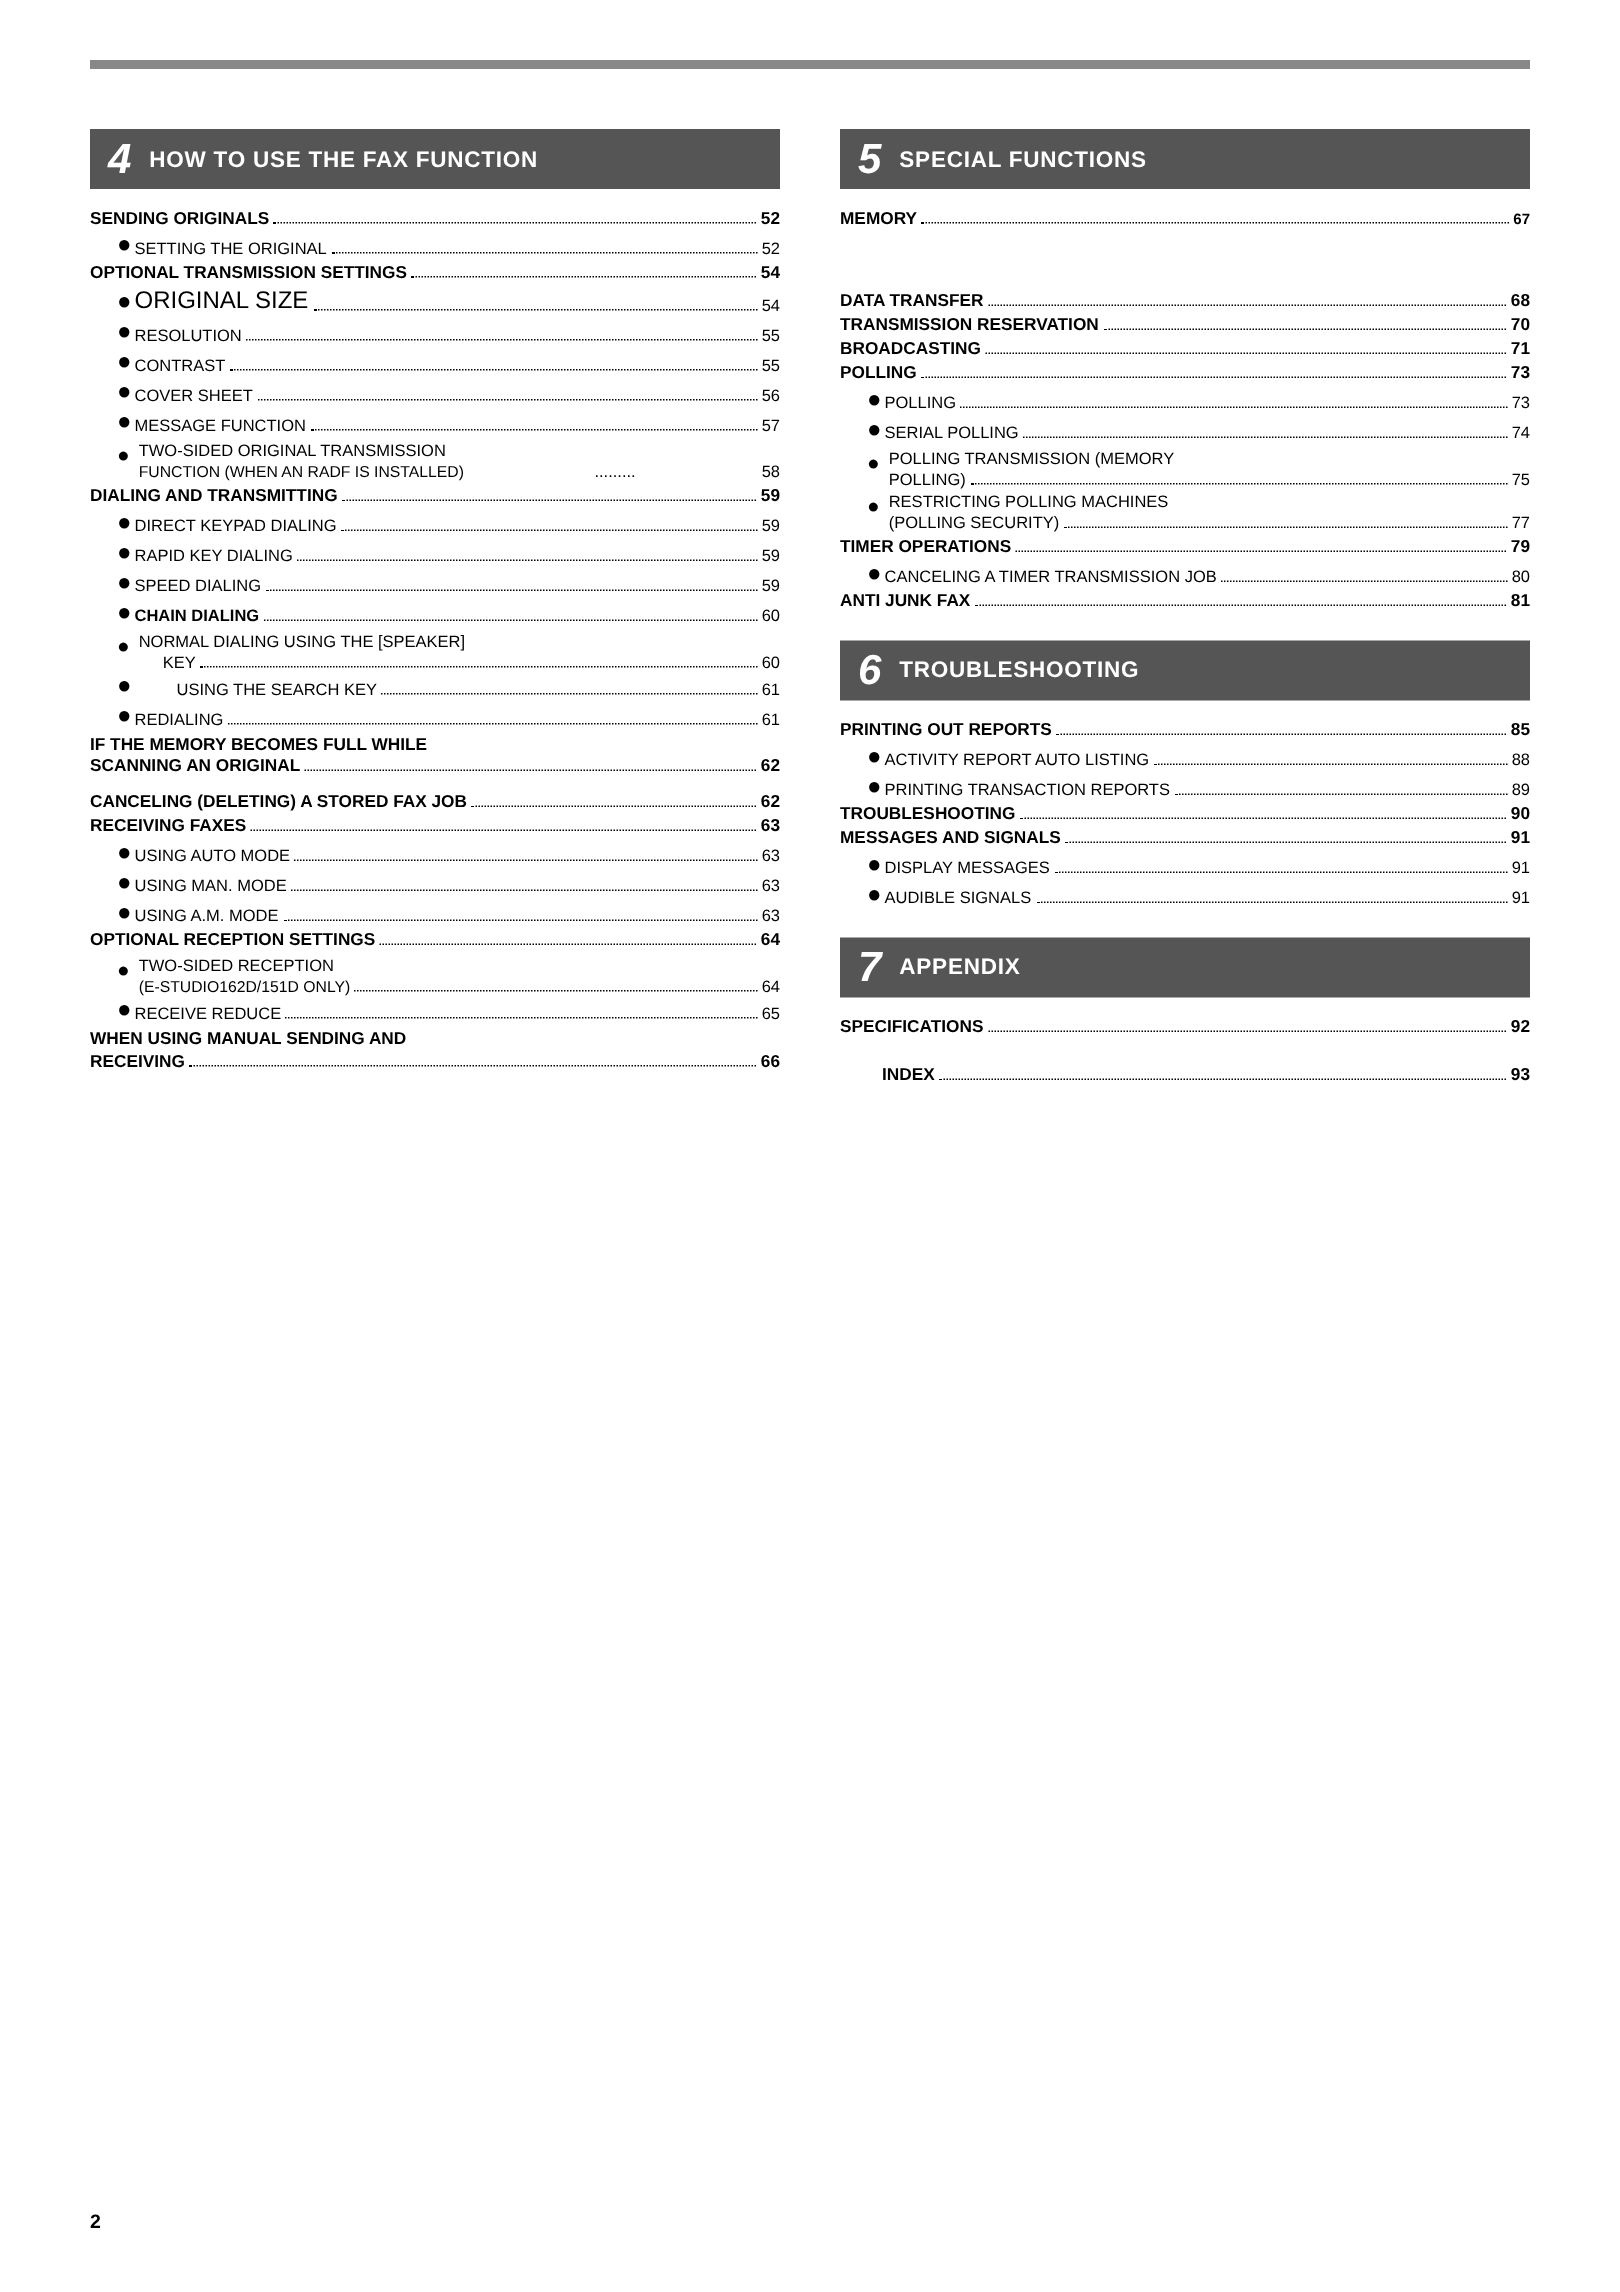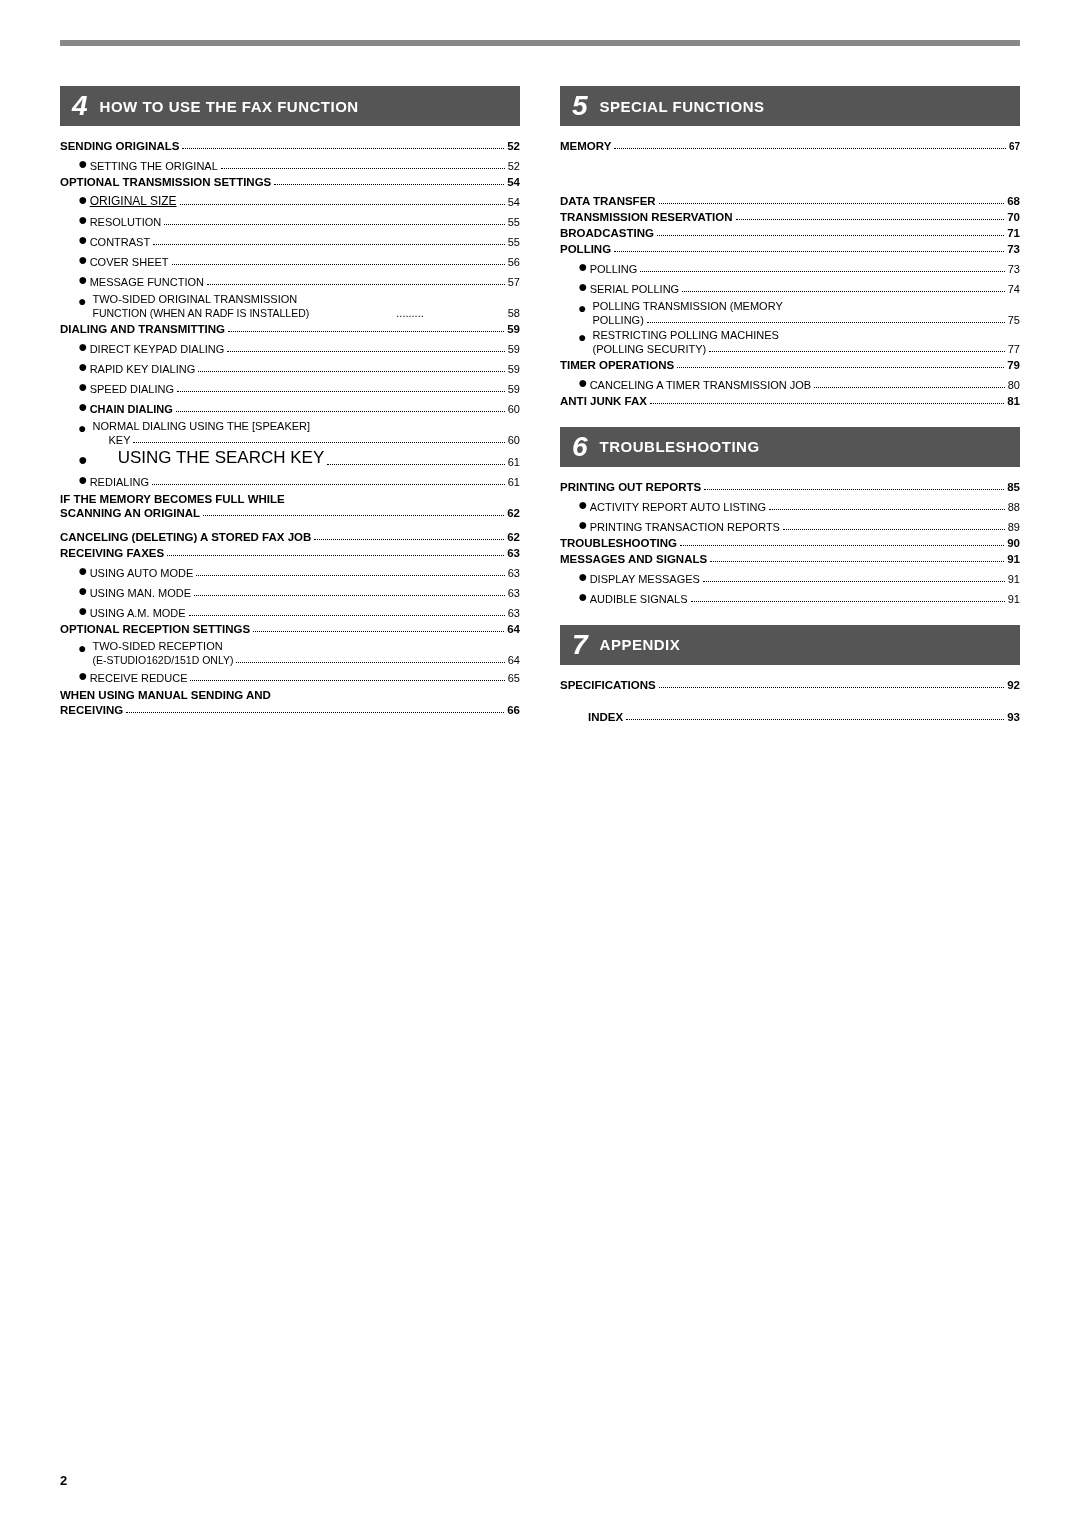--- a/index.html
+++ b/index.html
@@ -129,21 +129,21 @@
 
         <div class="spacer-sm"></div>
 
         <div class="dot-row bold spacer-sm">
           <span style="font-weight:bold;font-size:11.5px;text-transform:uppercase;">OPTIONAL TRANSMISSION SETTINGS</span>
           <span class="dots"></span>
           <span style="font-weight:bold;font-size:11.5px;">54</span>
         </div>
         <div class="dot-row-sub spacer-sm">
           <span class="bullet">●</span>
-          <span style="font-size:12px;text-transform:uppercase;text-decoration:underline;">ORIGINAL SIZE</span>
+          <span style="font-size:16px;text-transform:uppercase;">ORIGINAL SIZE</span>
           <span class="dots"></span>
           <span style="font-size:11px;">54</span>
         </div>
         <div class="dot-row-sub spacer-sm">
           <span class="bullet">●</span>
           <span style="font-size:11px;text-transform:uppercase;">RESOLUTION</span>
           <span class="dots"></span>
           <span style="font-size:11px;">55</span>
         </div>
         <div class="dot-row-sub spacer-sm">
@@ -219,21 +219,21 @@
               <div style="display:flex;justify-content:space-between;align-items:flex-end;">
                 <span style="font-size:11px;text-transform:uppercase;margin-left:16px;">KEY</span>
                 <span style="font-size:11px;flex:1;border-bottom:1px dotted #000;margin:0 3px 3px 3px;"></span>
                 <span style="font-size:11px;">60</span>
               </div>
             </div>
           </div>
         </div>
         <div class="dot-row-sub spacer-sm">
           <span class="bullet">●</span>
-          <span style="font-size:17px;text-transform:uppercase;padding-left:28px;">USING THE SEARCH KEY</span>
+          <span style="font-size:11px;text-transform:uppercase;padding-left:28px;">USING THE SEARCH KEY</span>
           <span class="dots"></span>
           <span style="font-size:11px;">61</span>
         </div>
         <div class="dot-row-sub spacer-sm">
           <span class="bullet">●</span>
           <span style="font-size:11px;text-transform:uppercase;">REDIALING</span>
           <span class="dots"></span>
           <span style="font-size:11px;">61</span>
         </div>
 

